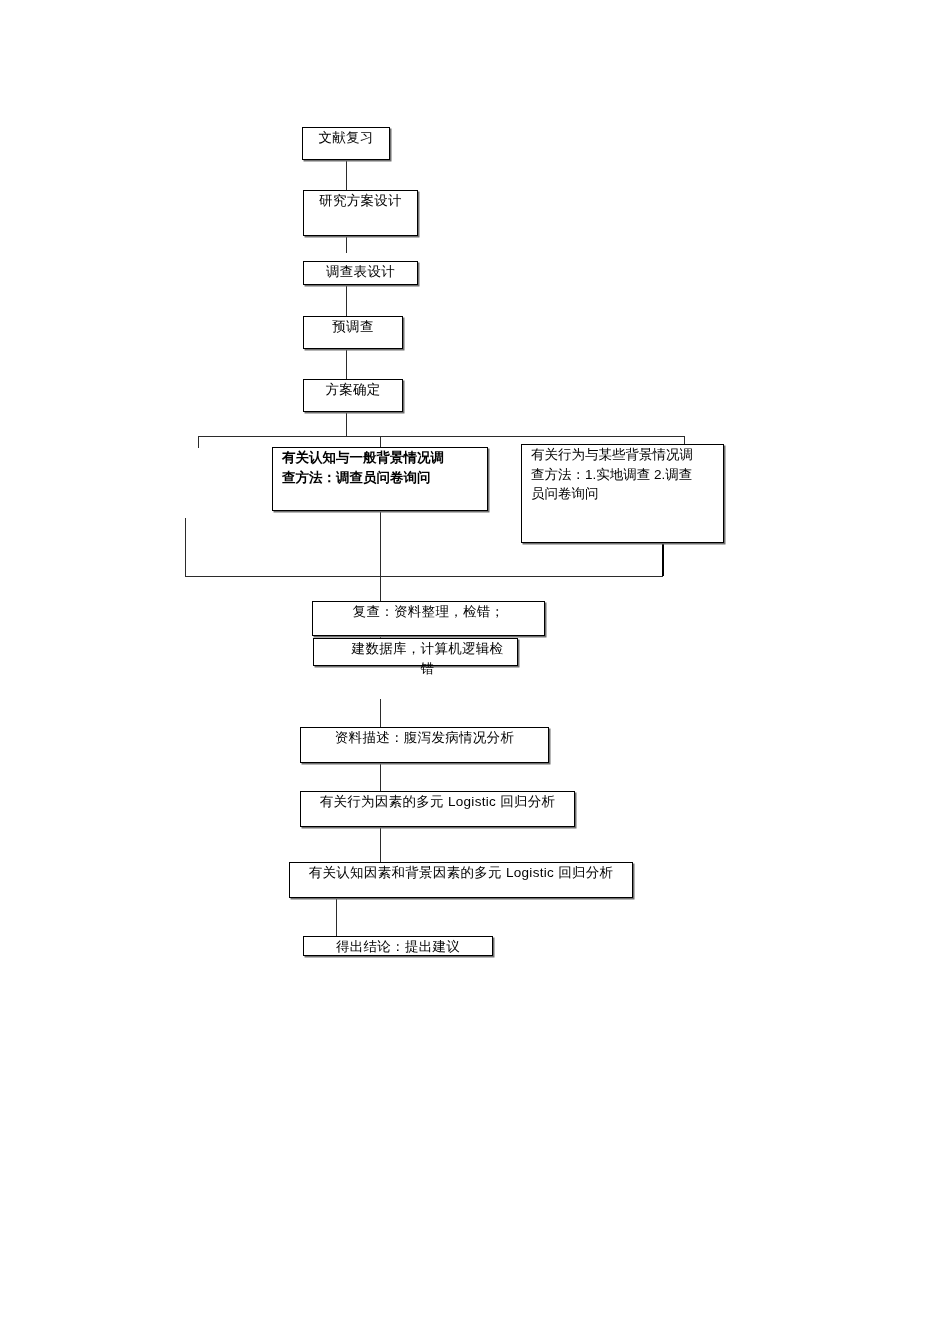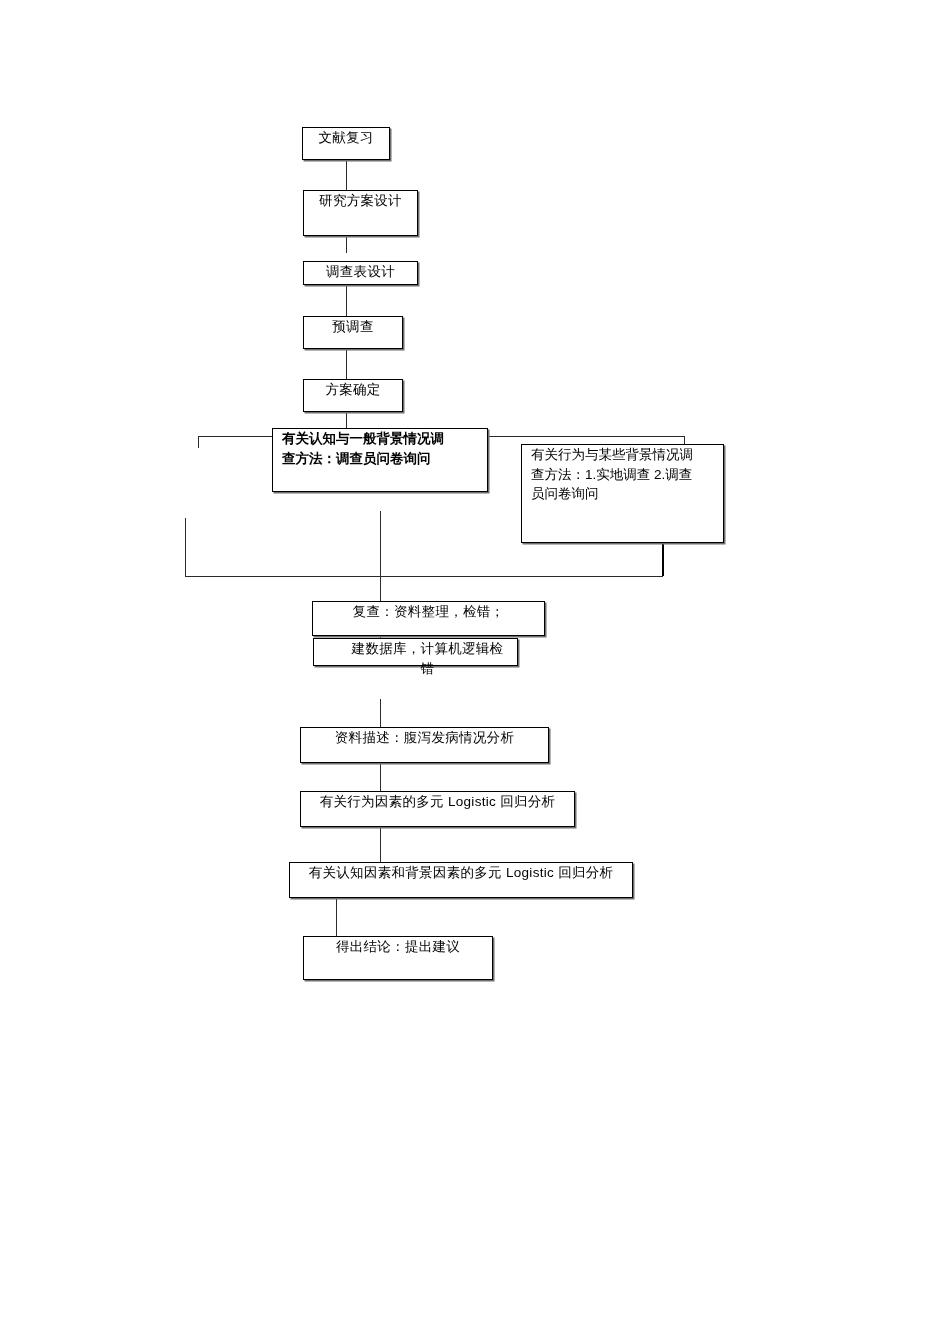--- a/index.html
+++ b/index.html
@@ -99,21 +99,21 @@
 
   <div class="node center shadowed" style="left:303px; top:316px; width:100px; height:33px;">
     <span class="txt">预调查</span>
   </div>
 
   <div class="node center shadowed" style="left:303px; top:379px; width:100px; height:33px;">
     <span class="txt">方案确定</span>
   </div>
 
 
-  <div class="node left bold shadowed" style="left:272px; top:428px; width:216px; height:64px;">
+  <div class="node left bold shadowed" style="left:272px; top:447px; width:216px; height:64px;">
     <span style="display:block; width:100%; padding:0 9px;">
       <span style="display:block; font-size:13.5px; font-weight:bold;">有关认知与一般背景情况调</span>
       <span style="display:block; font-size:13.5px; font-weight:bold;">查方法：调查员问卷询问</span>
     </span>
   </div>
 
   <div class="node left shadowed" style="left:521px; top:444px; width:203px; height:99px;">
     <span style="display:block; width:100%; padding:0 9px;">
       <span style="display:block; font-size:13.5px;">有关行为与某些背景情况调</span>
       <span style="display:block; font-size:13.5px;">查方法：1.实地调查  2.调查</span>
@@ -134,17 +134,17 @@
   </div>
 
   <div class="node center shadowed" style="left:300px; top:727px; width:249px; height:36px;">
     <span class="txt">资料描述：腹泻发病情况分析</span>
   </div>
 
   <div class="node center shadowed" style="left:289px; top:862px; width:344px; height:36px;">
     <span class="txt">有关认知因素和背景因素的多元 Logistic 回归分析</span>
   </div>
 
-  <div class="node center shadowed" style="left:303px; top:936px; width:190px; height:44px;">
+  <div class="node center shadowed" style="left:303px; top:936px; width:190px; height:20px;">
     <span class="txt">得出结论：提出建议</span>
   </div>
 
 </div>
 
 </body></html>

